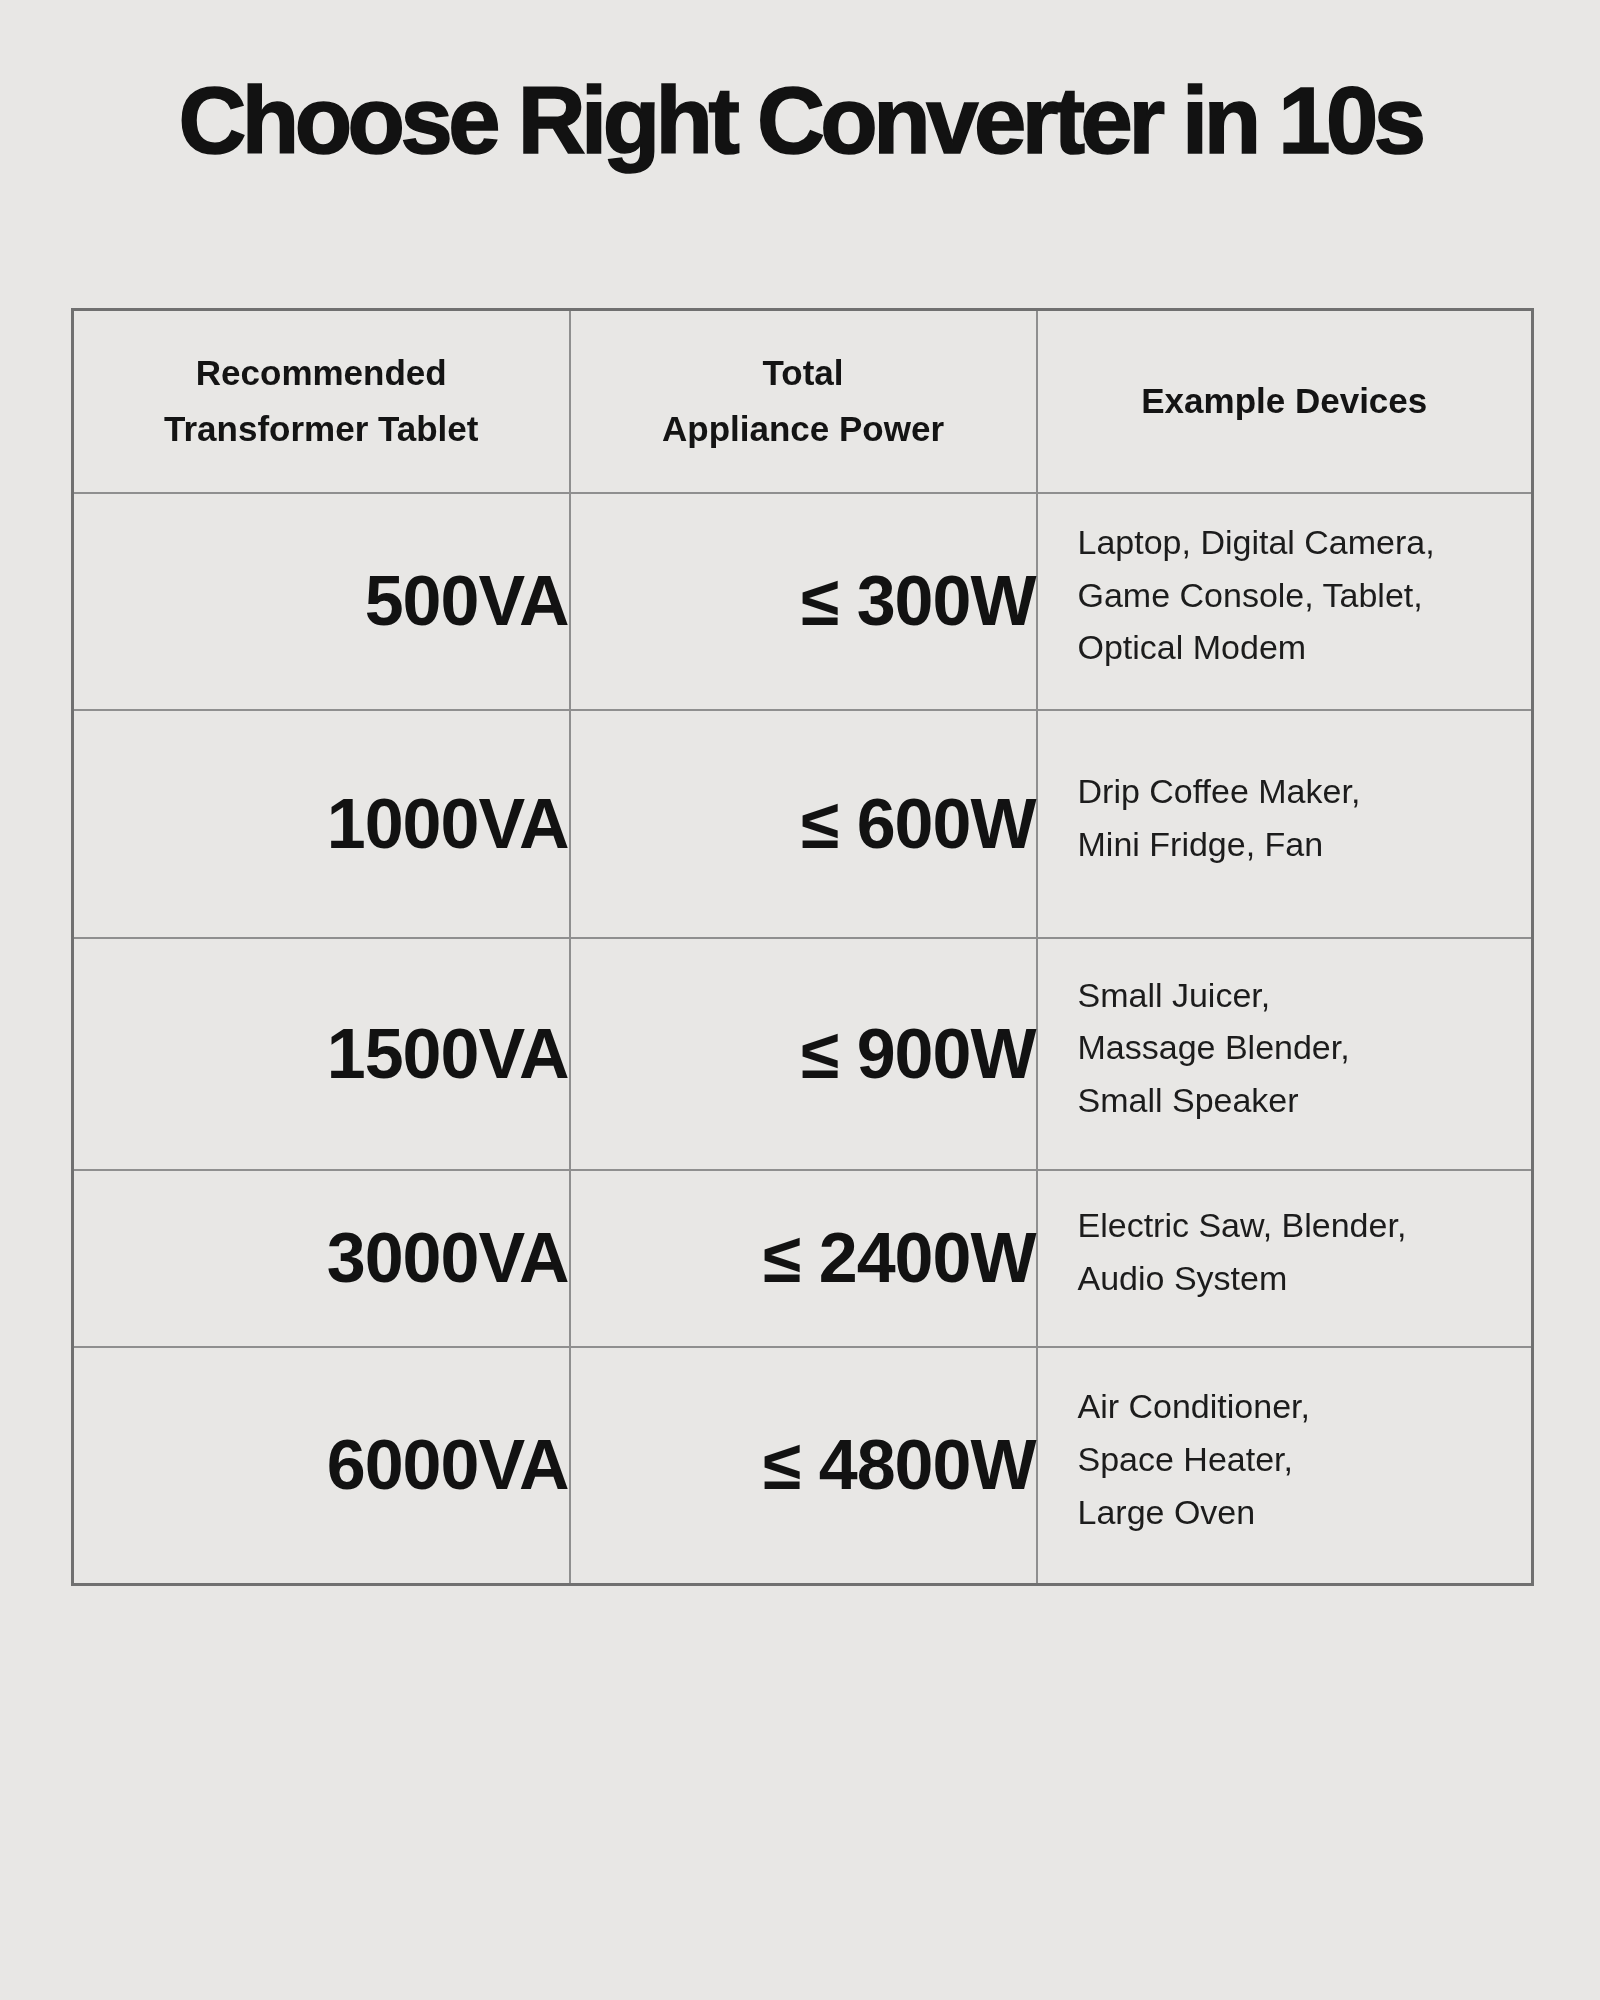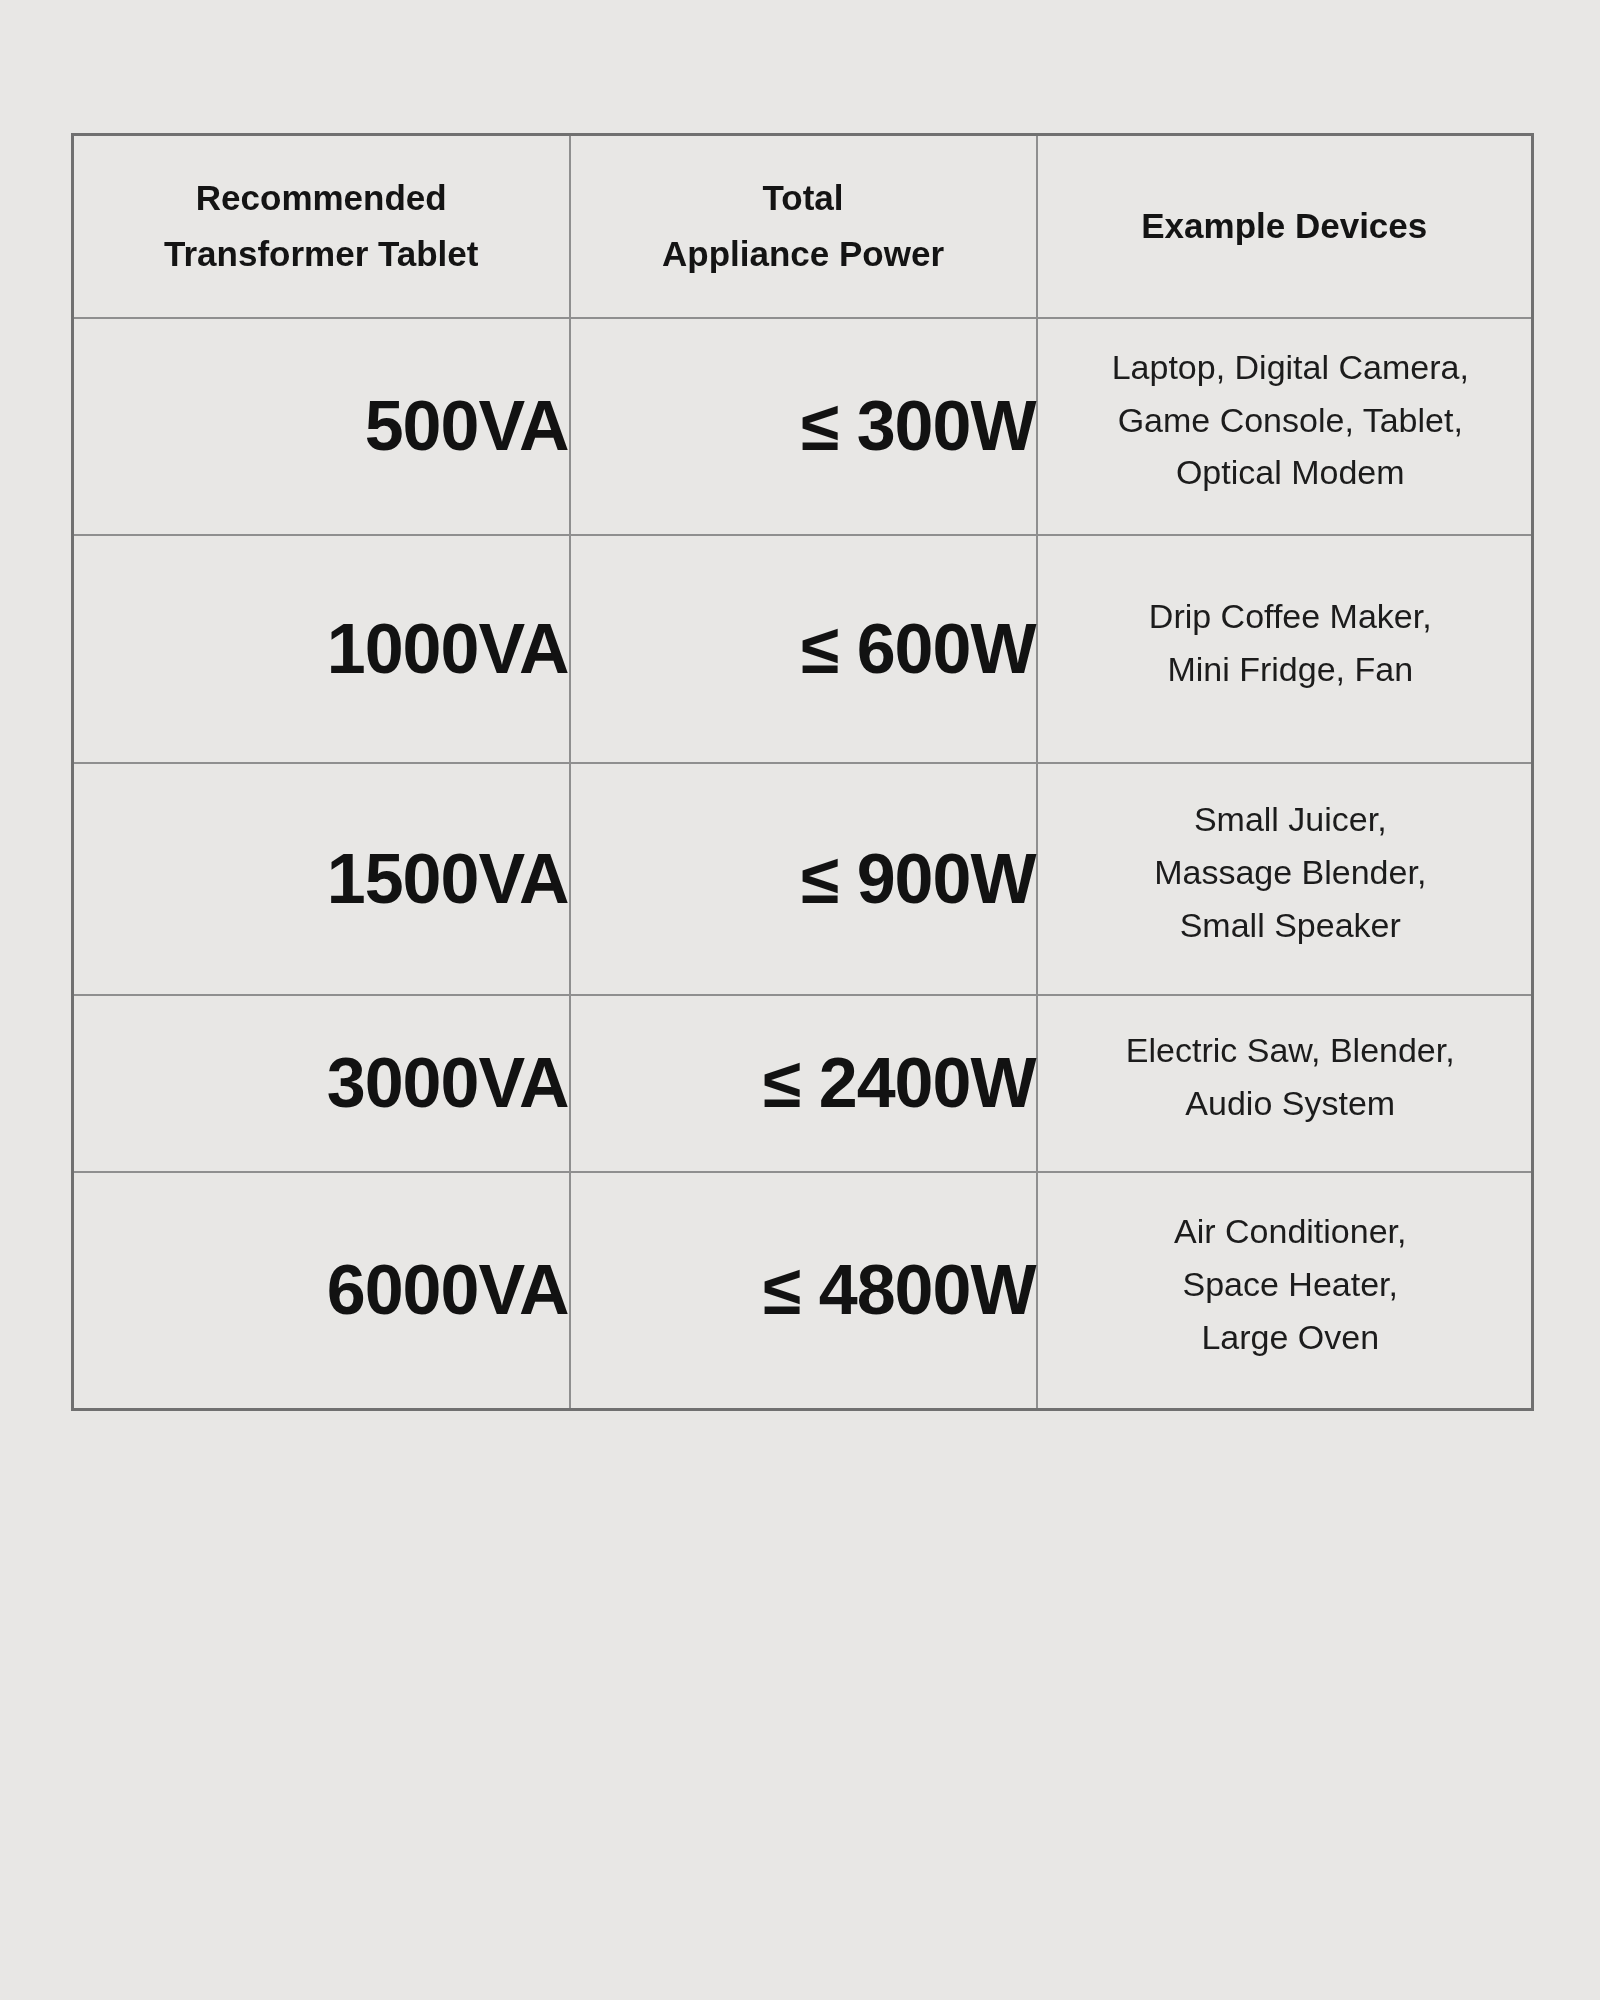--- a/index.html
+++ b/index.html
@@ -57,30 +57,31 @@
     font-size: 70px;
     font-weight: bold;
     letter-spacing: -1px;
     text-align: right;
     color: #121212;
   }
   td.cell-devices {
     font-size: 34px;
     font-weight: normal;
     line-height: 1.55;
-    text-align: center;
+    text-align: left;
     padding: 10px 28px 22px 40px;
     color: #1c1c1c;
   }
 </style>
 </head>
 <body>
 
 <div class="page">
 
+  <h1 class="page-title">Choose Right Converter in 10s</h1>
 
   <table class="converter-table">
     <colgroup>
       <col style="width:497px">
       <col style="width:467px">
       <col style="width:496px">
     </colgroup>
     <thead>
       <tr>
         <th>Recommended

